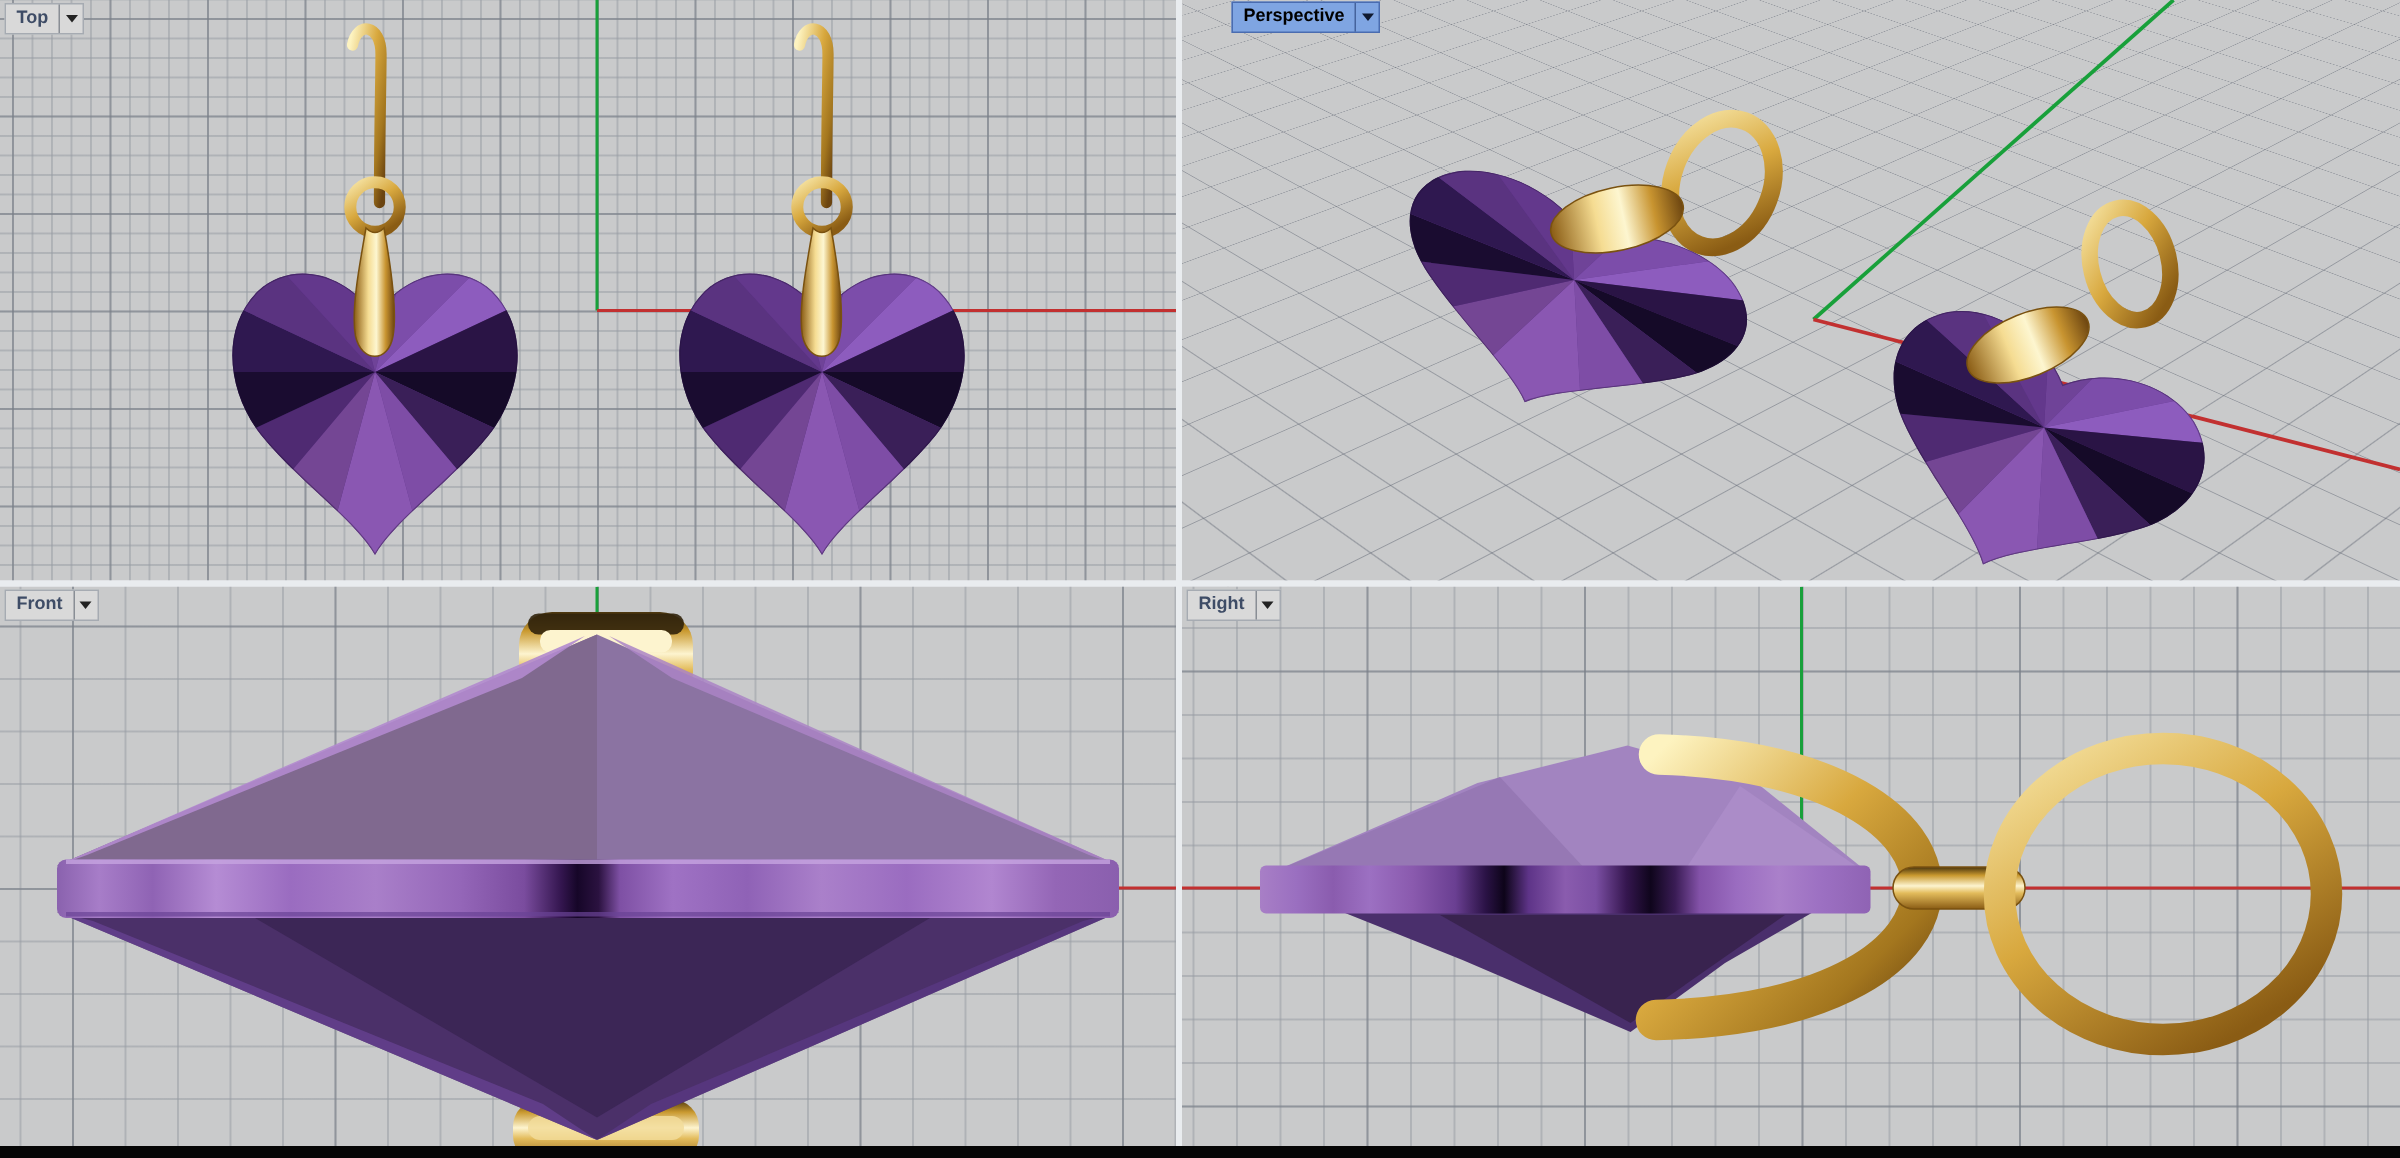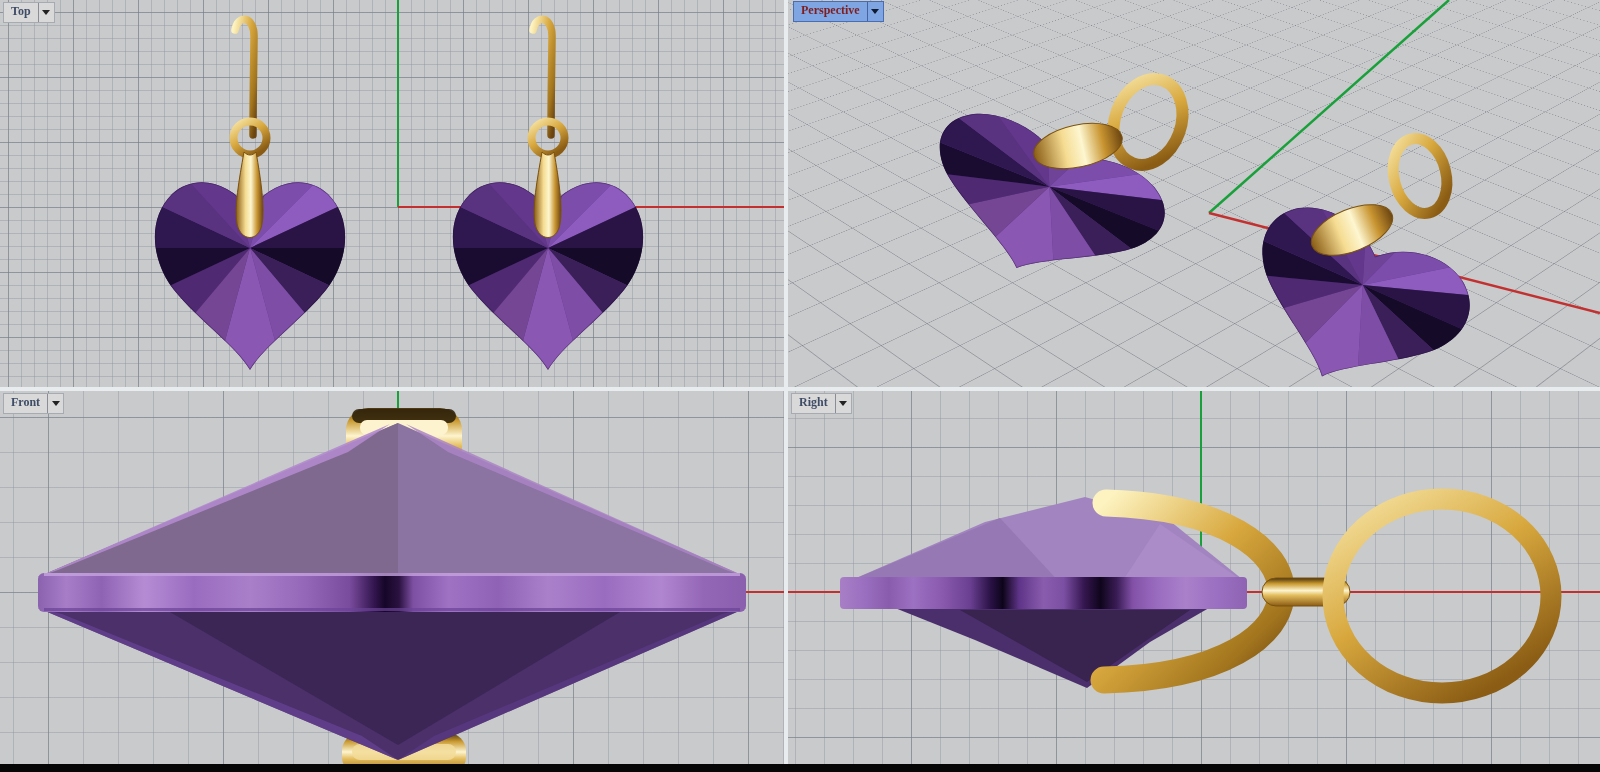--- a/index.html
+++ b/index.html
@@ -1,17 +1,17 @@
 <!DOCTYPE html>
 <html><head>
 <meta charset="utf-8">
 <style>
   html,body{margin:0;padding:0;background:#888;}
   .stage{position:relative;width:1600px;height:772px;overflow:hidden;
-         background:#e9ecef;font-family:Liberation Serif, serif;}
+         background:#e9ecef;font-family:Liberation Sans, sans-serif;}
   .vp{position:absolute;overflow:hidden;background-color:#c9cacb;}
   .vp svg{position:absolute;left:0;top:0;pointer-events:none;}
   
   .grid-top{
     background-image:
       linear-gradient(to right, rgba(118,124,133,.55) 1px, transparent 1px),
       linear-gradient(to bottom, rgba(118,124,133,.55) 1px, transparent 1px),
       linear-gradient(to right, rgba(150,155,162,.5) 1px, transparent 1px),
       linear-gradient(to bottom, rgba(150,155,162,.5) 1px, transparent 1px);
     background-size:65px 65px,65px 65px,13px 13px,13px 13px;
@@ -43,21 +43,21 @@
     transform-origin:50% 50%;}
   
   .vp-tab{position:absolute;left:3px;top:2px;display:flex;align-items:stretch;height:19px;
     background:#d9d9d9;border:1px solid #a6abb2;color:#3e4c66;
     font-size:12px;font-weight:bold;line-height:17px;z-index:5;cursor:default;}
   .vp-tab .vp-label{padding:0 7px;}
   .vp-dd{width:15px;display:flex;align-items:center;justify-content:center;
     border-left:1px solid rgba(110,116,126,.75);}
   .vp-dd::after{content:"";width:0;height:0;border-left:4px solid transparent;
     border-right:4px solid transparent;border-top:5px solid #222;}
-  .vp-tab.active{background:#7fa5e2;border-color:#4a6cb0;color:#7f1d1d;}
+  .vp-tab.active{background:#7fa5e2;border-color:#4a6cb0;color:#000000;margin-left:28px;}
   .vp-tab.active .vp-dd{border-left-color:rgba(30,55,110,.6);}
   .vp-tab.active .vp-dd::after{border-top-color:#101a30;}
   .divider-v{position:absolute;left:784px;top:0;width:4px;height:764px;background:#e9ecef;}
   .divider-h{position:absolute;left:0;top:387px;width:1600px;height:4px;background:#e9ecef;}
   .bottom-bar{position:absolute;left:0;top:764px;width:1600px;height:8px;background:#060606;}
 </style>
 </head>
 <body>
 
 <svg width="0" height="0" style="position:absolute">

